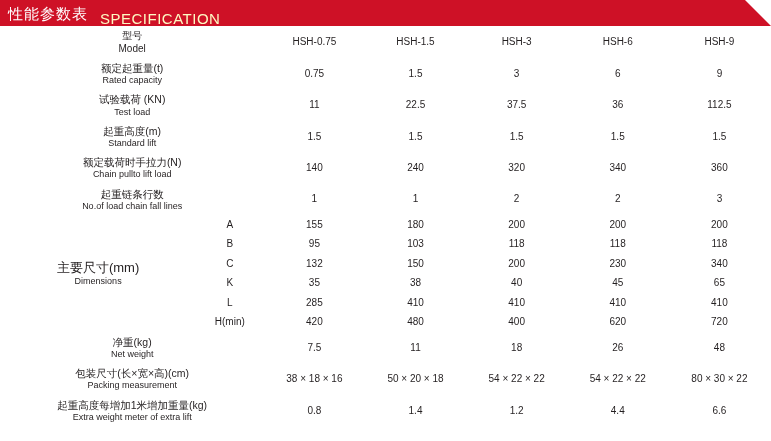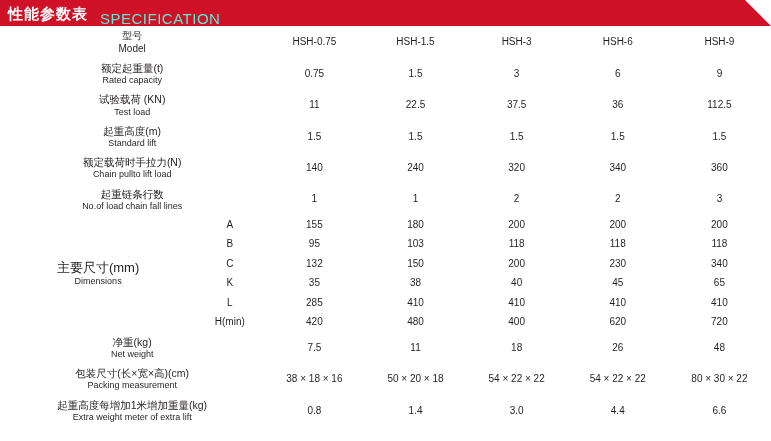--- a/index.html
+++ b/index.html
@@ -25,27 +25,27 @@
   .header {
     position: relative;
     height: 26px;
     background: #ce1126;
     display: flex;
     align-items: center;
   }
   .header .title-cn {
     color: #ffffff;
     font-size: 15px;
-    font-weight: bold;
+    font-weight: normal;
     padding-left: 8px;
     letter-spacing: 1px;
     line-height: 1;
   }
   .header .title-en {
-    color: #5eead4;
+    color: #fef9c3;
     font-size: 15px;
     font-weight: normal;
     padding-left: 12px;
     letter-spacing: 0.5px;
     line-height: 1;
     margin-top: 11px;
   }
   .header .corner {
     position: absolute;
     right: 0;
@@ -283,20 +283,20 @@
         <td>80 × 30 × 22</td>
       </tr>
 
       <tr>
         <td class="label" colspan="2">
           <span class="cn">起重高度每增加1米增加重量(kg)</span>
           <span class="en">Extra weight meter of extra lift</span>
         </td>
         <td class="shade">0.8</td>
         <td class="shade">1.4</td>
-        <td class="shade">3.0</td>
+        <td class="shade">1.2</td>
         <td class="shade">4.4</td>
         <td class="shade">6.6</td>
       </tr>
 
     </tbody>
   </table>
 </div>
 
 </body></html>

